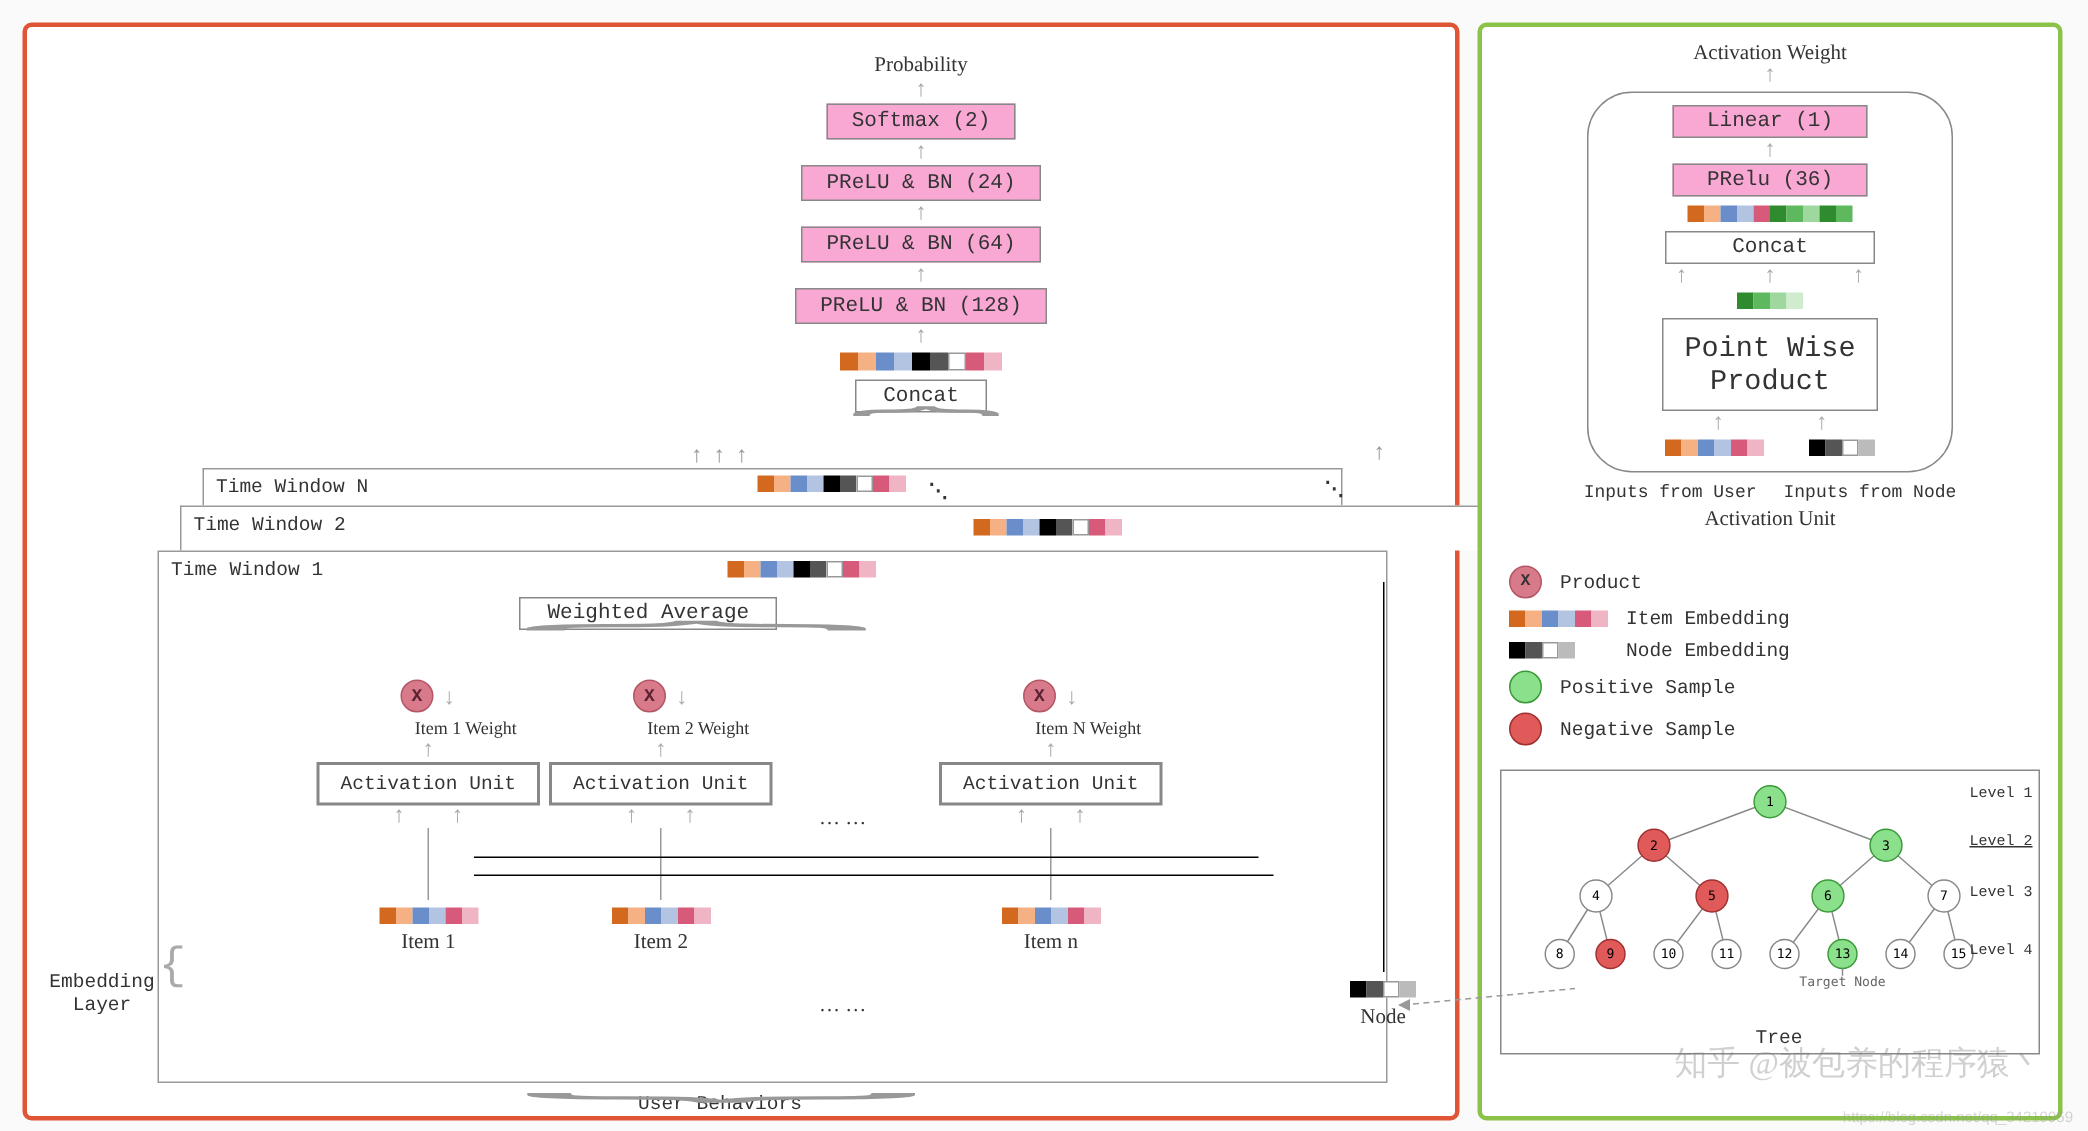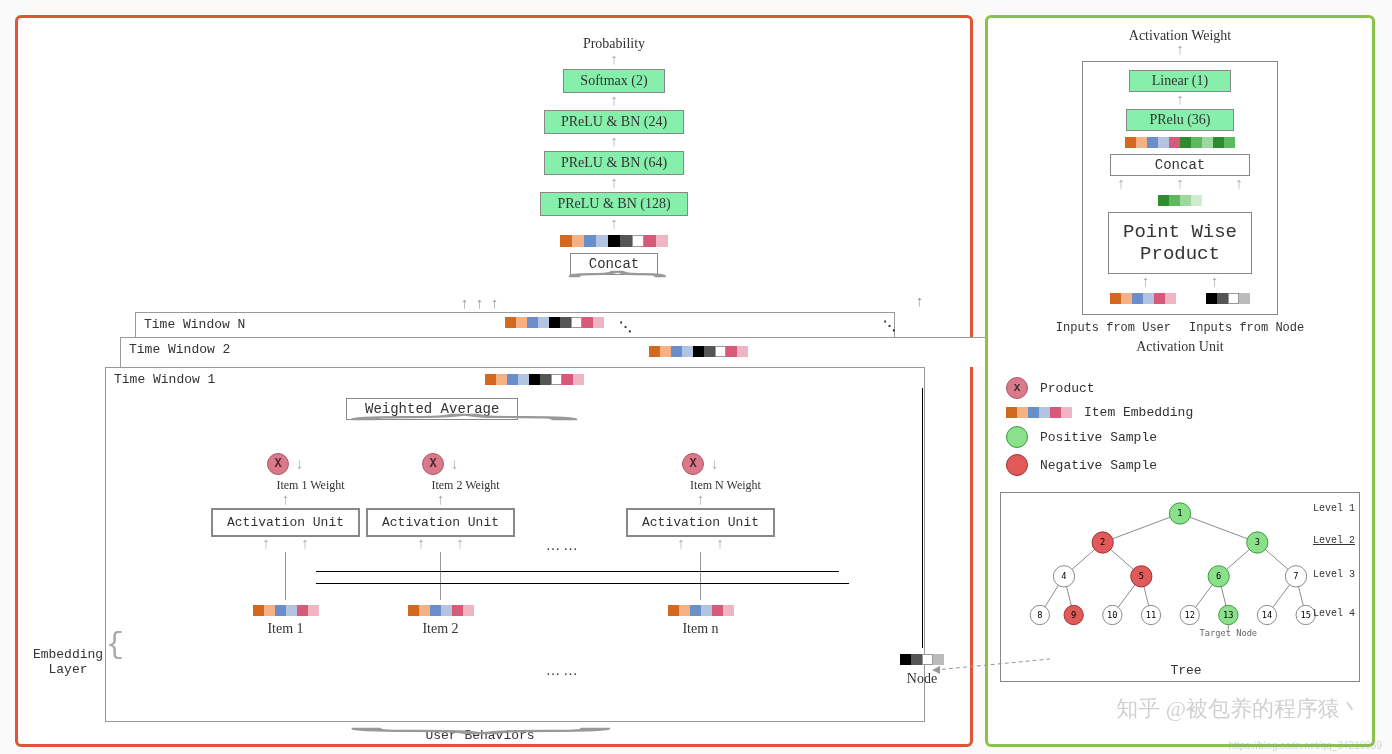--- a/index.html
+++ b/index.html
@@ -33,23 +33,23 @@
     background: #fff;
   }
   .top-stack {
     display: flex;
     flex-direction: column;
     align-items: center;
     gap: 4px;
   }
   .block {
     border: 1px solid #888;
-    background: #86efac;
+    background: #f9a8d4;
     padding: 3px 16px;
-    font-family: Liberation Serif, serif;
+    font-family: Liberation Mono, monospace;
     font-size: 14px;
     text-align: center;
   }
   .block-white {
     border: 1px solid #888;
     background: #fff;
     padding: 2px 18px;
     font-size: 14px;
   }
   .block-double {
@@ -399,21 +399,21 @@
       </div>
       <span class="dots" style="position:absolute;right:60px;top:6px;">⋱</span>
       <span style="position:absolute;right:34px;top:-18px;color:#999;font-size:15px;">↑</span>
     </div>
   </div>
 
   <div class="right-panel">
     <div style="display:flex;flex-direction:column;align-items:center;gap:2px;">
       <div class="label-text">Activation Weight</div>
       <div class="arrow-up">↑</div>
-      <div class="act-unit-box" style="width:196px;">
+      <div class="act-unit-box" style="width:244px;border-radius:30px;">
         <div class="block" style="padding:2px 22px;">Linear (1)</div>
         <div class="arrow-up">↑</div>
         <div class="block" style="padding:2px 22px;">PRelu (36)</div>
         <div class="emb-strip">
           <span style="background:#d2691e;"></span>
             <span style="background:#f5b183;"></span>
             <span style="background:#6a8ec9;"></span>
             <span style="background:#b3c4e2;"></span>
             <span style="background:#d85a7a;"></span>
           <span style="background:#2e8b2e;"></span>
@@ -472,20 +472,29 @@
       <div class="legend-row">
         <div class="emb-strip item-emb">
             <span></span>
             <span></span>
             <span></span>
             <span></span>
             <span></span>
             <span></span>
           </div>
         <span>Item Embedding</span>
+      </div>
+      <div class="legend-row">
+        <div class="emb-strip node-emb" style="margin-right:22px;">
+            <span></span>
+            <span></span>
+            <span></span>
+            <span></span>
+          </div>
+        <span>Node Embedding</span>
       </div>
       <div class="legend-row">
         <div class="circ circ-green"></div>
         <span>Positive Sample</span>
       </div>
       <div class="legend-row">
         <div class="circ circ-red"></div>
         <span>Negative Sample</span>
       </div>
     </div>

